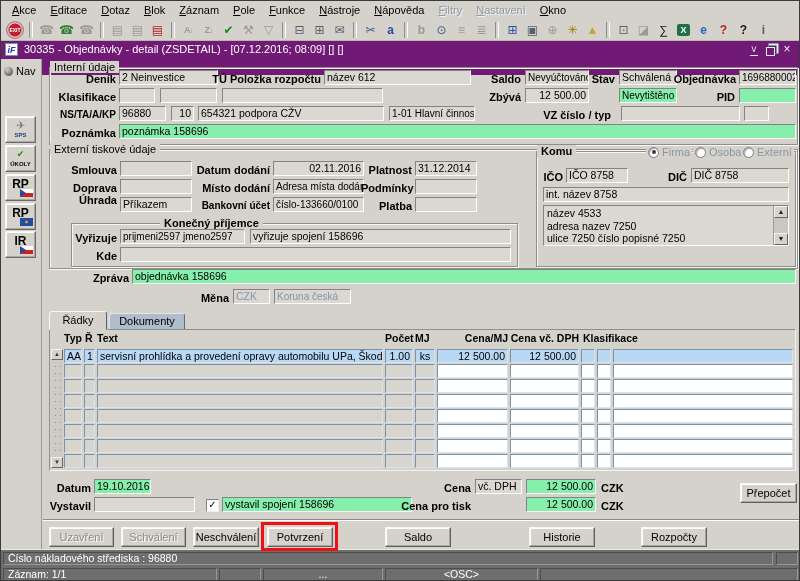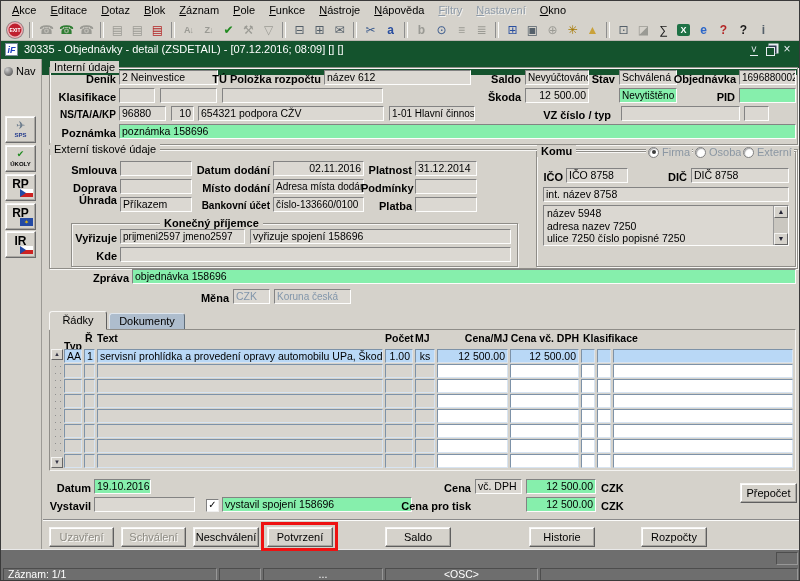--- a/index.html
+++ b/index.html
@@ -13,21 +13,21 @@
   .mi.off{color:#8d9aa8;text-shadow:1px 1px 0 #f2f1ee;}
   
   #toolbar{position:absolute;left:0;top:18px;width:800px;height:22px;background:#d5d2cb;display:flex;align-items:center;gap:1px;padding-left:4px;box-sizing:border-box;border-bottom:1px solid #b9b6b0;}
   .ticon{display:inline-flex;width:19px;height:18px;align-items:center;justify-content:center;font-size:12px;line-height:18px;cursor:default;}
   .ticon.small{font-size:9px;font-weight:bold;letter-spacing:-1px;}
   .ticon .ibox{background:#1e7145;color:#fff;font-size:9px;font-weight:bold;padding:1px 3px;border-radius:2px;line-height:10px;}
   .ticon.exit{width:20px;}
   .ticon.exit .dot{width:16px;height:16px;border-radius:50%;background:#bf1f2e;color:#fff;font-size:5px;font-weight:bold;display:flex;align-items:center;justify-content:center;box-shadow:inset 0 0 0 1.5px #e9b7bb, 0 0 0 1px #8c8c8c;}
   .tsep{width:2px;height:16px;border-left:1px solid #8e8e8e;border-right:1px solid #fbfbfb;margin:0 3px;}
   
-  #titlebar{position:absolute;left:0;top:40px;width:800px;height:34px;background:#14532d;color:#fff;}
+  #titlebar{position:absolute;left:0;top:40px;width:800px;height:34px;background:#701a75;color:#fff;}
   #titlebar .ticonlogo{position:absolute;left:4px;top:2px;width:13px;height:13px;background:#fff;color:#1d3fbf;font-size:9px;font-weight:bold;font-style:italic;text-align:center;line-height:13px;border:1px solid #7d8da0;box-sizing:border-box;}
   #titlebar .ttext{position:absolute;left:23px;top:2px;font-size:11px;white-space:nowrap;}
   .wbtn{position:absolute;top:3px;width:14px;height:12px;color:#e8edf2;font-size:10px;line-height:11px;text-align:center;cursor:default;}
   #win-min span{border-bottom:1px solid #e8edf2;padding:0 1px;}
   #win-restore span{display:inline-block;width:7px;height:7px;border:1px solid #e8edf2;box-shadow:2px -2px 0 -0.5px #2d3c50,3px -3px 0 0.5px #e8edf2;margin-top:3px;}
   
   #sidebar{position:absolute;left:0;top:58px;width:41px;height:490px;background:#d5d2cb;border-right:1px solid #9c9a95;box-sizing:border-box;}
   #nav-button{position:absolute;left:3px;top:6px;display:flex;align-items:center;gap:3px;cursor:default;}
   #nav-button .sphere{width:9px;height:9px;border-radius:50%;background:radial-gradient(circle at 35% 30%,#cfcfcf,#3f3f3f);}
   .sbtn{position:absolute;left:4px;width:31px;height:27px;background:#d5d2cb;border:1px solid;border-color:#f6f5f3 #6b6b6b #6b6b6b #f6f5f3;box-shadow:inset -1px -1px 0 #aaa8a3, inset 1px 1px 0 #fff;display:flex;flex-direction:column;align-items:center;justify-content:center;line-height:10px;cursor:default;box-sizing:border-box;}
@@ -204,21 +204,21 @@
   <div class="fld f10" style="left:524px;top:69px;width:64px;">Nevyúčtováno</div>
   <div class="lbl" style="left:582px;top:72px;width:32px;">Stav</div>
   <div class="fld" style="left:618px;top:69px;width:58px;">Schválená</div>
   <div class="lbl" style="left:672px;top:72px;width:63px;">Objednávka</div>
   <div class="fld f10" style="left:738px;top:69px;width:57px;">1696880002</div>
 
   <div class="lbl" style="left:48px;top:90px;width:67px;">Klasifikace</div>
   <div class="fld" style="left:118px;top:87px;width:36px;"></div>
   <div class="fld" style="left:159px;top:87px;width:57px;"></div>
   <div class="fld" style="left:221px;top:87px;width:161px;"></div>
-  <div class="lbl" style="left:478px;top:90px;width:42px;">Škoda</div>
+  <div class="lbl" style="left:478px;top:90px;width:42px;">Zbývá</div>
   <div class="fld rt" style="left:524px;top:87px;width:64px;">12 500.00</div>
   <div class="fld white f10" style="left:618px;top:87px;width:58px;">Nevytištěno</div>
   <div class="lbl" style="left:706px;top:90px;width:28px;">PID</div>
   <div class="fld white" style="left:738px;top:87px;width:57px;"></div>
 
   <div class="lbl sm" style="left:48px;top:108px;width:67px;">NS/TA/A/KP</div>
   <div class="fld" style="left:118px;top:105px;width:47px;">96880</div>
   <div class="fld rt" style="left:170px;top:105px;width:23px;">10</div>
   <div class="fld" style="left:197px;top:105px;width:186px;">654321 podpora CŽV</div>
   <div class="fld f10" style="left:388px;top:105px;width:86px;">1-01 Hlavní činnost</div>
@@ -277,41 +277,41 @@
     <span class="rc"></span>
       <span>Externí</span>
   </div>
   <div class="lbl" style="left:540px;top:170px;width:22px;">IČO</div>
   <div class="fld" style="left:565px;top:167px;width:62px;">IČO 8758</div>
   <div class="lbl" style="left:660px;top:170px;width:26px;">DIČ</div>
   <div class="fld" style="left:690px;top:167px;width:98px;">DIČ 8758</div>
   <div class="fld" style="left:542px;top:186px;width:246px;">int. název 8758</div>
   <div id="komu-textarea">
     <div class="txt">
-      <div>název 5948</div>
+      <div>název 4533</div>
       <div>adresa nazev 7250</div>
       <div>ulice 7250 číslo popisné 7250</div>
     </div>
     <div class="vscroll">
       <div class="vsbtn">▲</div>
       <div class="vsbtn">▼</div>
     </div>
   </div>
 
   <div class="lbl" style="left:78px;top:271px;width:50px;">Zpráva</div>
   <div class="fld white" style="left:131px;top:268px;width:664px;">objednávka 158696</div>
   <div class="lbl" style="left:190px;top:291px;width:38px;">Měna</div>
   <div class="fld dim" style="left:232px;top:288px;width:37px;">CZK</div>
   <div class="fld dim f10" style="left:273px;top:288px;width:77px;">Koruna česká</div>
 
   <div class="tab" id="tab-radky">Řádky</div>
   <div class="tab" id="tab-dokumenty">Dokumenty</div>
 
   <div id="table-frame"></div>
-  <div class="th" style="left:63px;top:331px;margin-top:8px;">Typ</div>
+  <div class="th" style="left:63px;top:331px;">Typ</div>
   <div class="th" style="left:84px;top:331px;">Ř</div>
   <div class="th" style="left:96px;top:331px;">Text</div>
   <div class="th" style="left:384px;top:331px;width:28px;text-align:right;">Počet</div>
   <div class="th" style="left:414px;top:331px;">MJ</div>
   <div class="th" style="left:436px;top:331px;width:71px;text-align:right;">Cena/MJ</div>
   <div class="th" style="left:500px;top:331px;width:78px;text-align:right;">Cena vč. DPH</div>
   <div class="th" style="left:582px;top:331px;">Klasifikace</div>
 
   <div class="tstrip-btn" style="top:348px;">▲</div>
   <div id="tstrip-track"></div>
@@ -423,20 +423,21 @@
   <div class="btn off" style="left:48px;top:526px;width:65px;">Uzavření</div>
   <div class="btn off" style="left:120px;top:526px;width:65px;">Schválení</div>
   <div class="btn" style="left:192px;top:526px;width:66px;">Neschválení</div>
   <div class="btn" style="left:266px;top:526px;width:66px;">Potvrzení</div>
   <div id="annotation-box"></div>
   <div class="btn" style="left:384px;top:526px;width:66px;">Saldo</div>
   <div class="btn" style="left:528px;top:526px;width:66px;">Historie</div>
   <div class="btn" style="left:640px;top:526px;width:66px;">Rozpočty</div>
 
   <div id="statusbar">
+    <div class="sbcell" style="left:2px;top:2px;width:770px;">Číslo nákladového střediska : 96880</div>
     <div class="sbcell" style="left:775px;top:2px;width:22px;"></div>
     <div class="sbcell" style="left:2px;top:18px;width:214px;">Záznam: 1/1</div>
     <div class="sbcell" style="left:218px;top:18px;width:42px;"></div>
     <div class="sbcell ctr" style="left:262px;top:18px;width:120px;">...</div>
     <div class="sbcell ctr" style="left:384px;top:18px;width:153px;">&lt;OSC&gt;</div>
     <div class="sbcell" style="left:539px;top:18px;width:258px;"></div>
   </div>
 
 </div>
 

